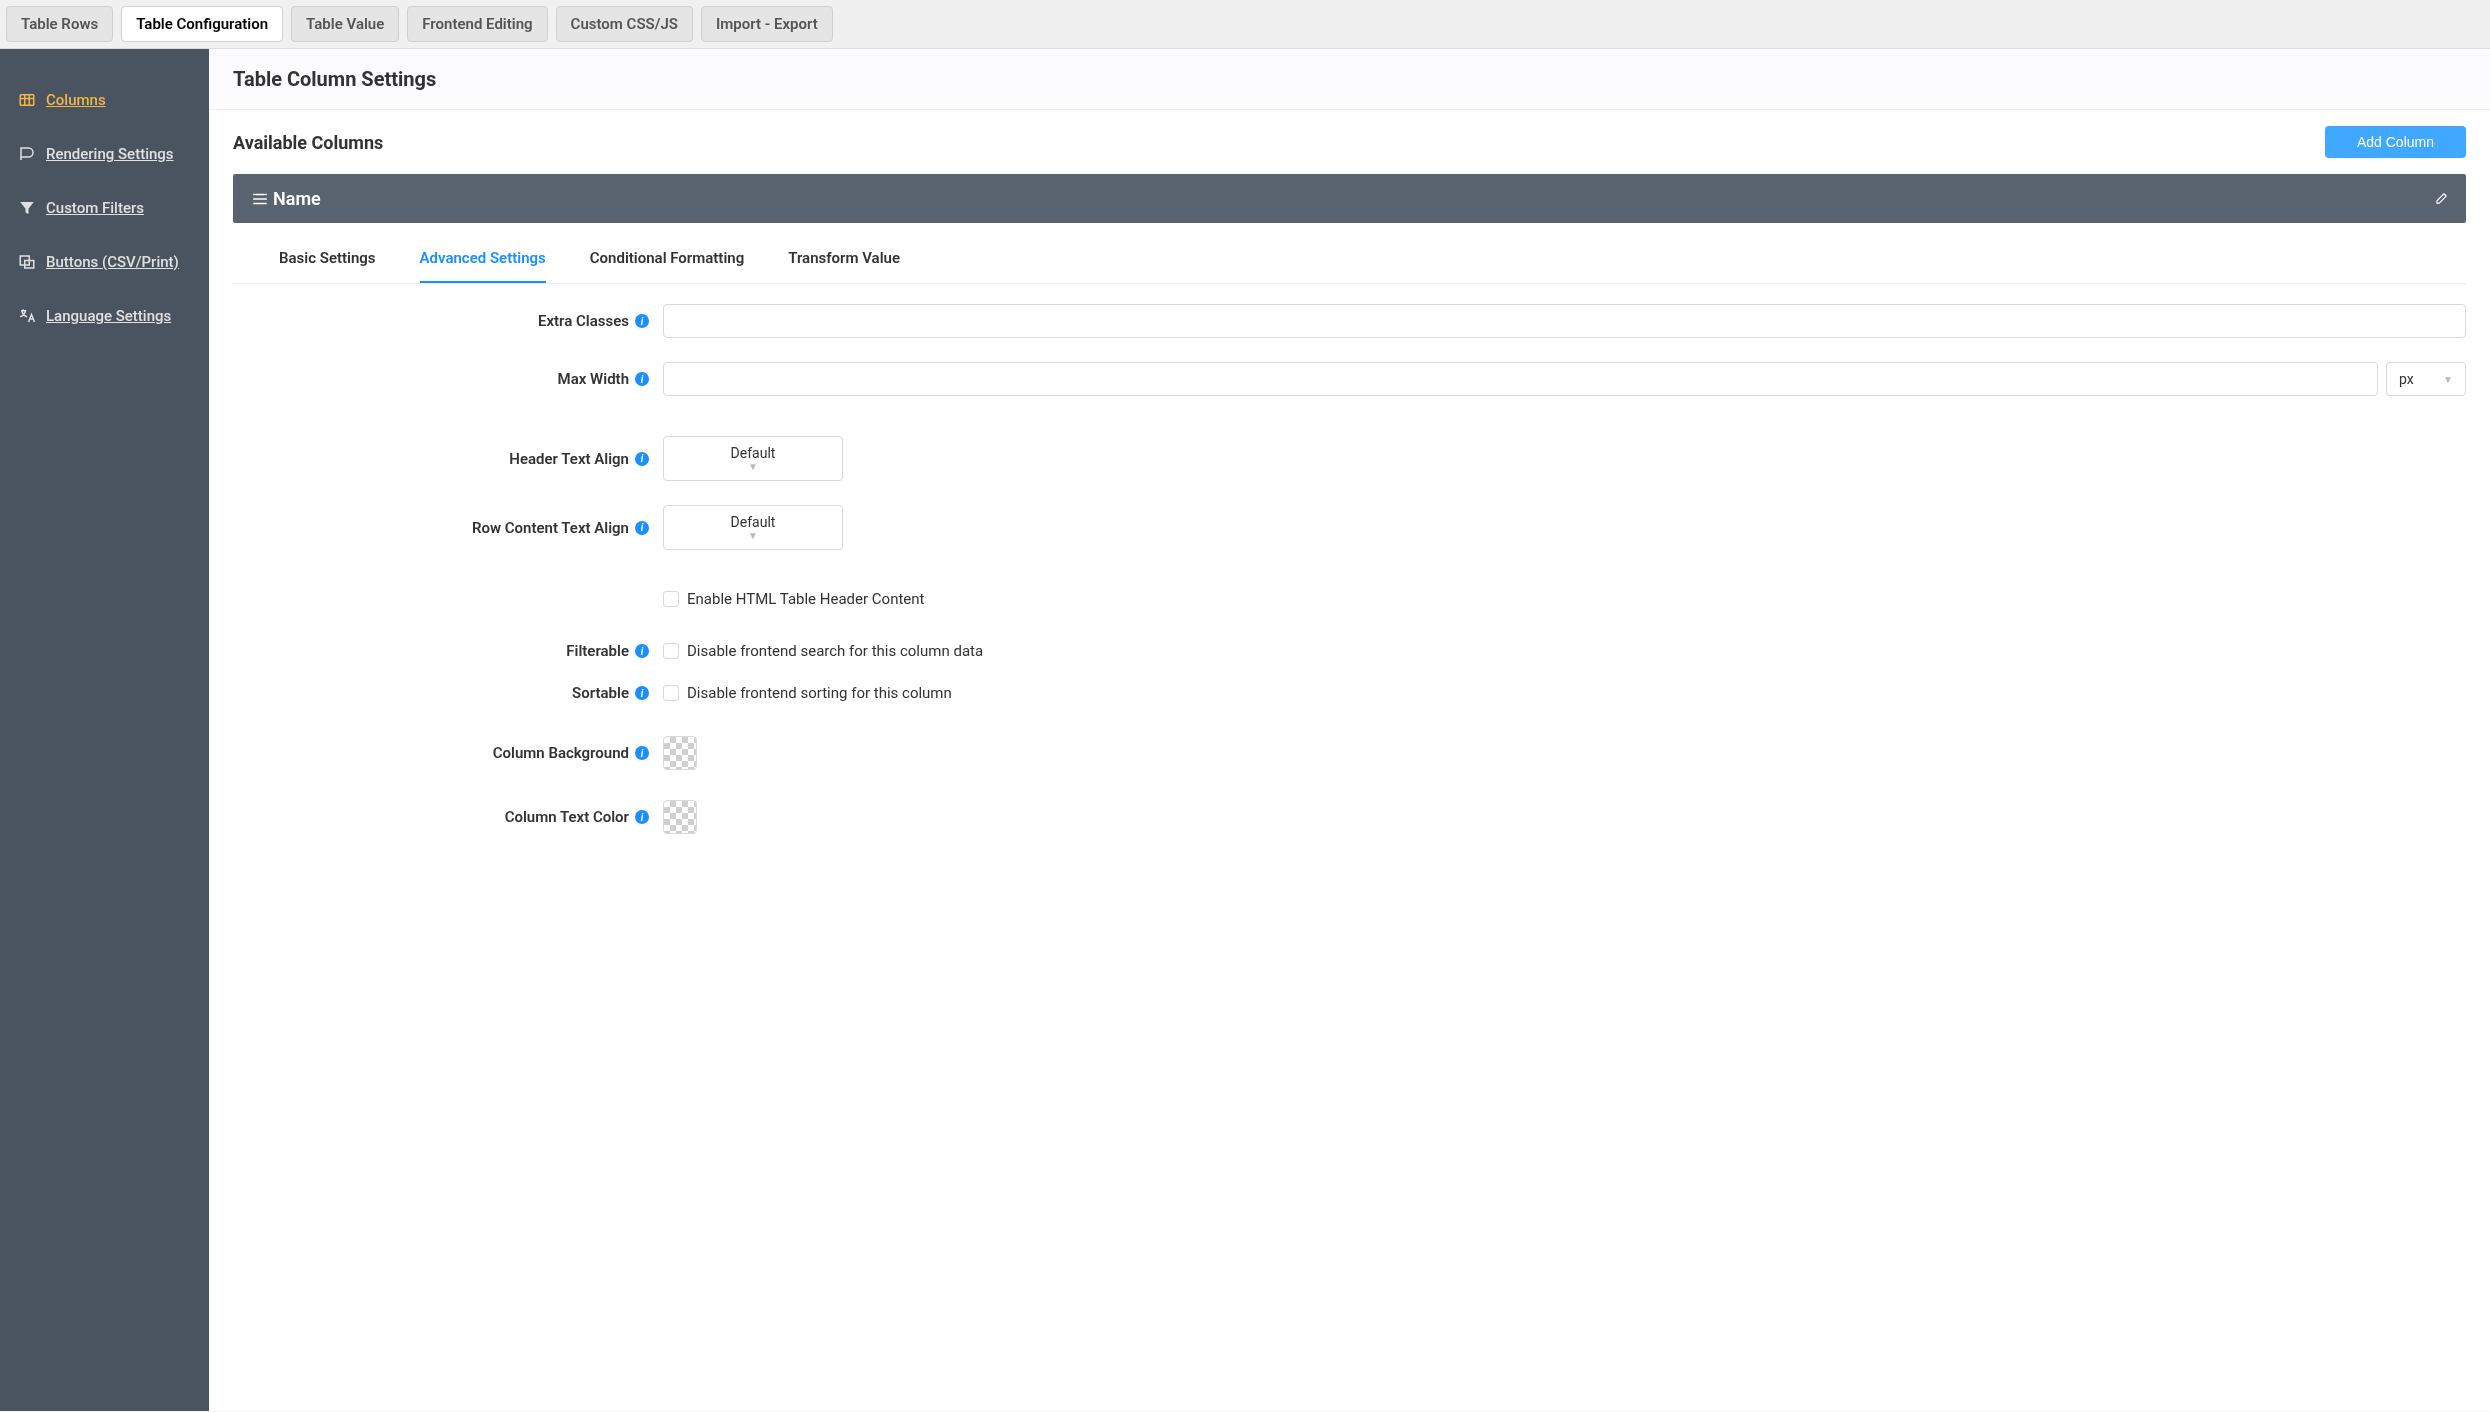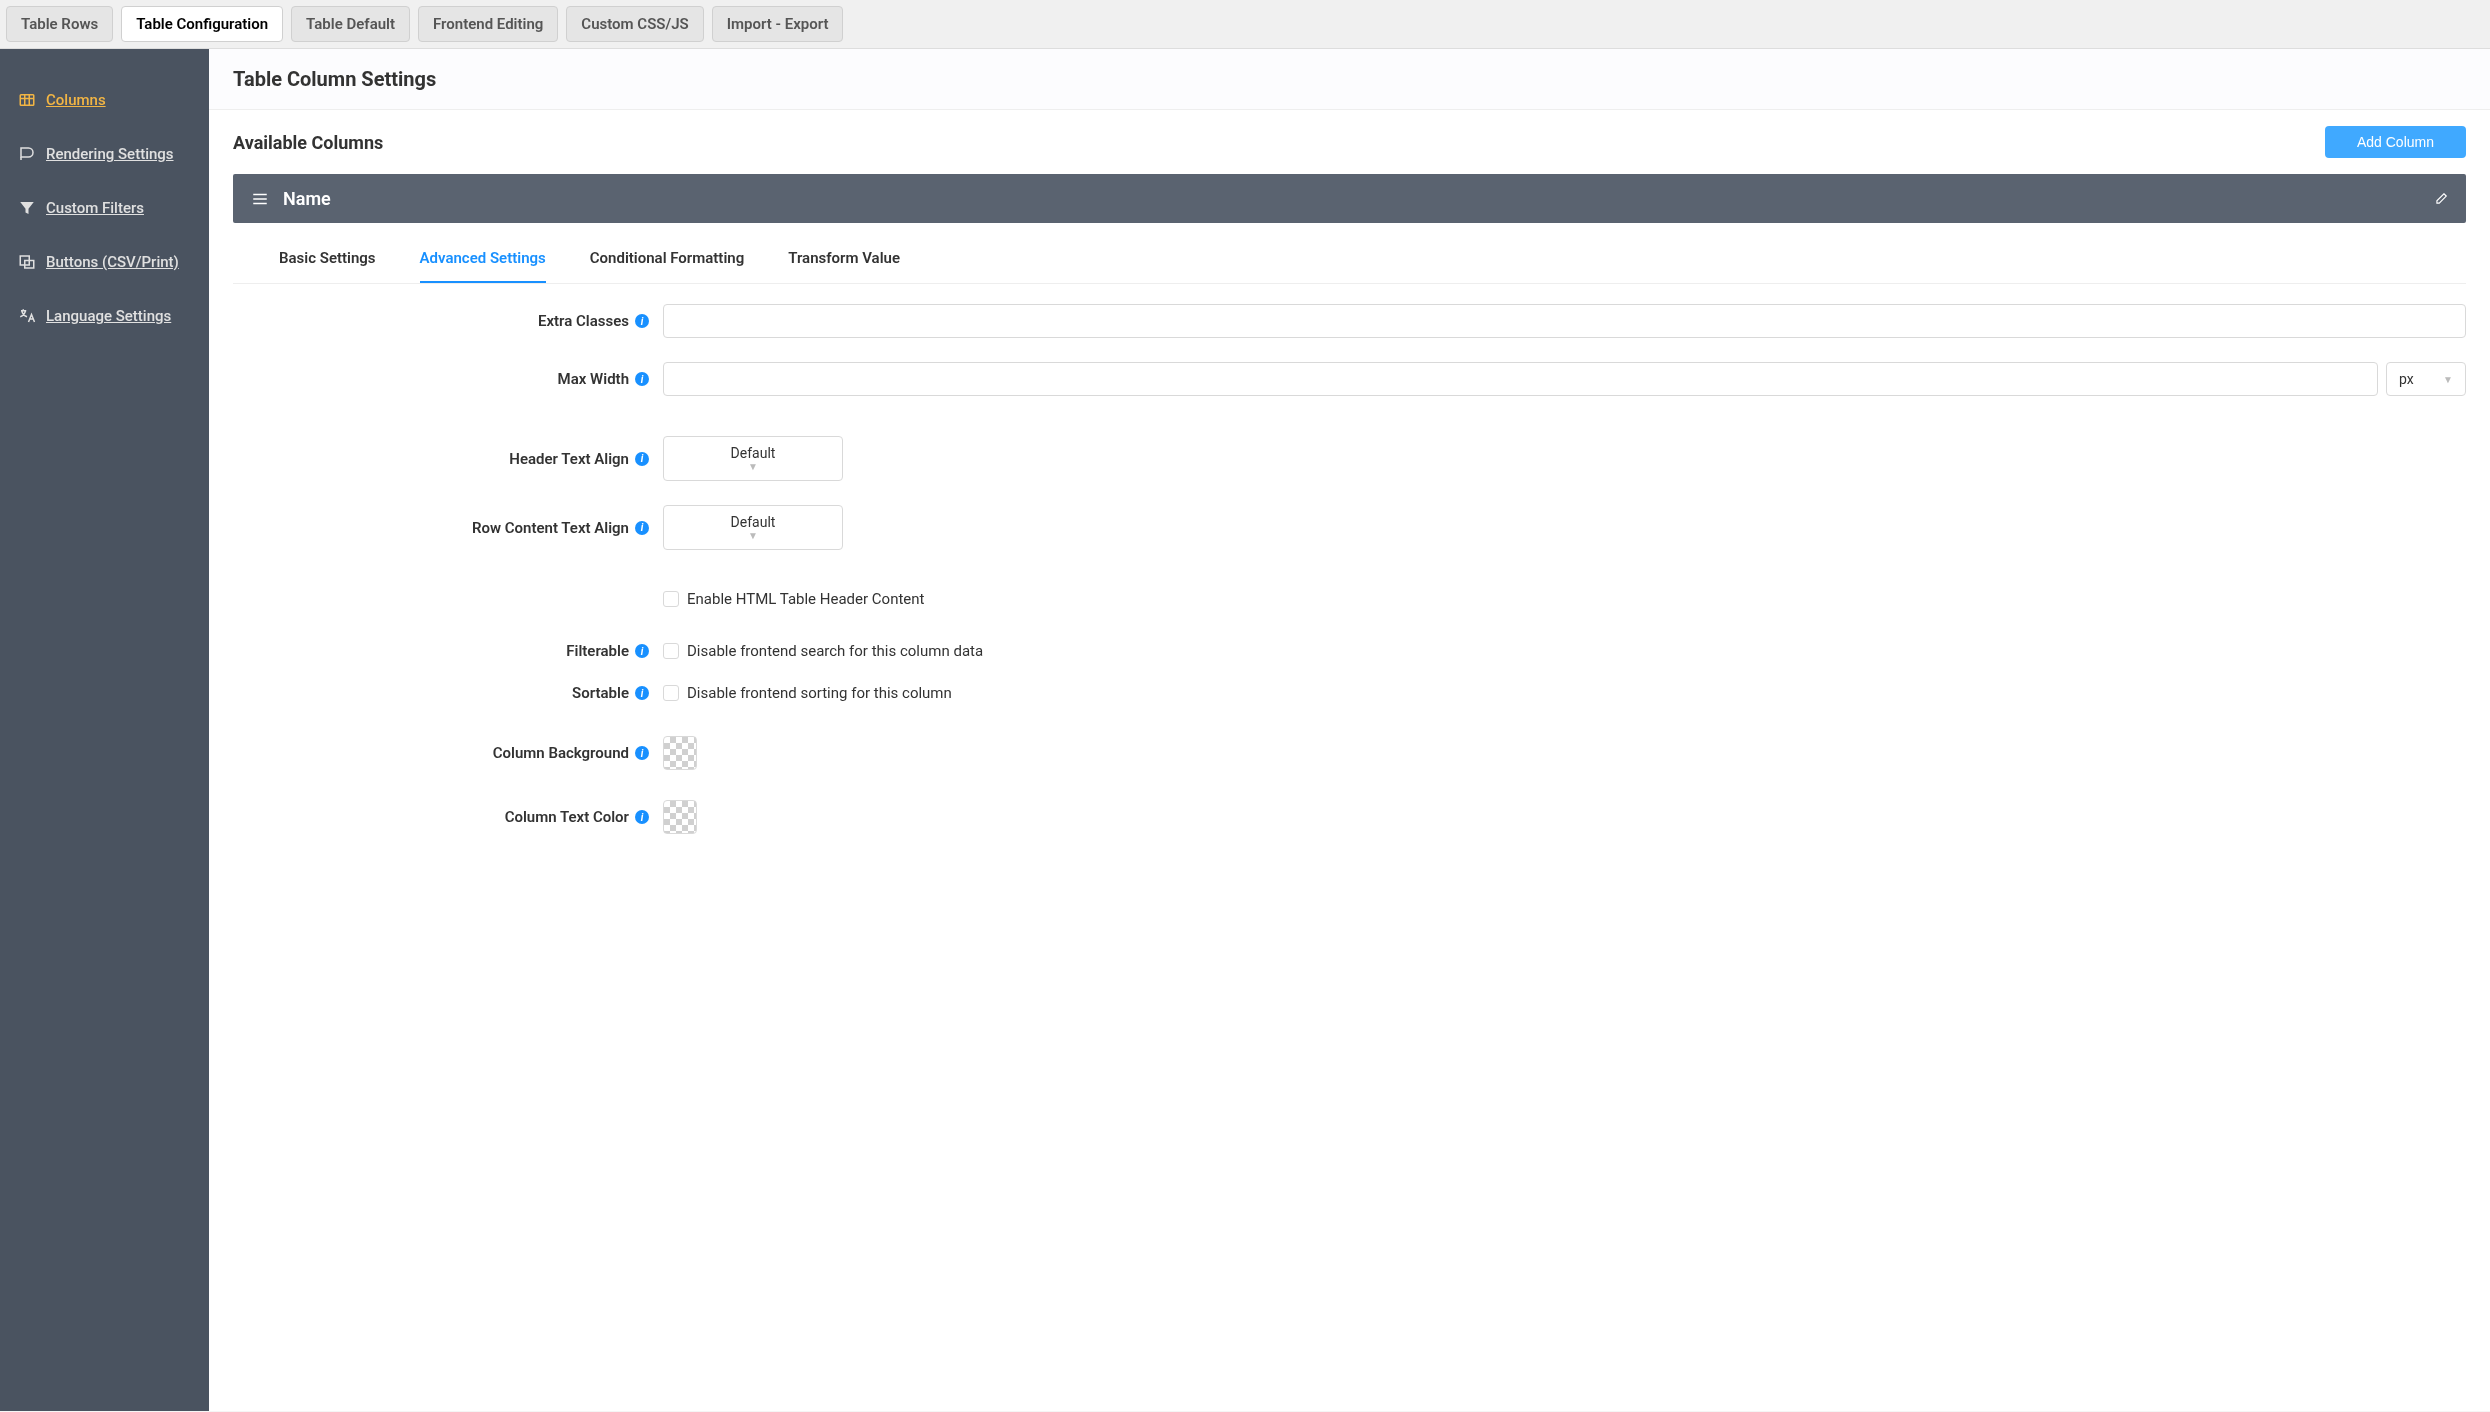--- a/index.html
+++ b/index.html
@@ -19,21 +19,21 @@
 
 
 .main { flex: 1; background: #fff; overflow-y: auto; }
 .page-title { font-size: 20px; font-weight: 700; padding: 18px 24px; border-bottom: 1px solid #eee; background: #fcfcfe; }
 .section-row { display: flex; justify-content: space-between; align-items: center; padding: 0 24px; margin-top: 16px; }
 .section-title { font-size: 18px; font-weight: 700; }
 .btn-primary { background: #40a9ff; color: #fff; border: none; padding: 8px 32px; border-radius: 4px; font-size: 14px; font-weight: 500; cursor: pointer; }
 
 
 .column-bar { display: flex; align-items: center; justify-content: space-between; background: #5a6370; color: #fff; margin: 16px 24px 0 24px; padding: 14px 18px; border-radius: 2px; }
-.column-bar-left { display: flex; align-items: center; gap: 14px; }
+.column-bar-left { display: flex; align-items: center; gap: 4px; }
 .column-bar-title { font-size: 18px; font-weight: 600; }
 
 
 .inner-tabs { display: flex; gap: 44px; padding: 0 46px; margin-top: 26px; border-bottom: 1px solid #eee; margin-left: 24px; margin-right: 24px; }
 .inner-tab { padding-bottom: 14px; font-size: 15px; font-weight: 600; cursor: pointer; color: #333; border-bottom: 2px solid transparent; }
 .inner-tab.active { color: #1890ff; border-bottom: 2px solid #1890ff; }
 
 
 .form { padding: 20px 24px 40px 24px; }
 .form-row { display: flex; align-items: center; margin-bottom: 24px; }
@@ -53,21 +53,21 @@
   background-size: 12px 12px; background-position: 0 0,0 6px,6px -6px,-6px 0; background-color: #fff; cursor: pointer; }
 
 svg { display: block; }
 </style>
 </head>
 <body>
 
 <div class="top-tabs">
   <div class="top-tab">Table Rows</div>
   <div class="top-tab active">Table Configuration</div>
-  <div class="top-tab">Table Default</div>
+  <div class="top-tab">Table Value</div>
   <div class="top-tab">Frontend Editing</div>
   <div class="top-tab">Custom CSS/JS</div>
   <div class="top-tab">Import - Export</div>
 </div>
 
 <div class="layout">
 
   <div class="sidebar">
     <div class="sidebar-item active">
       <span class="icon">

